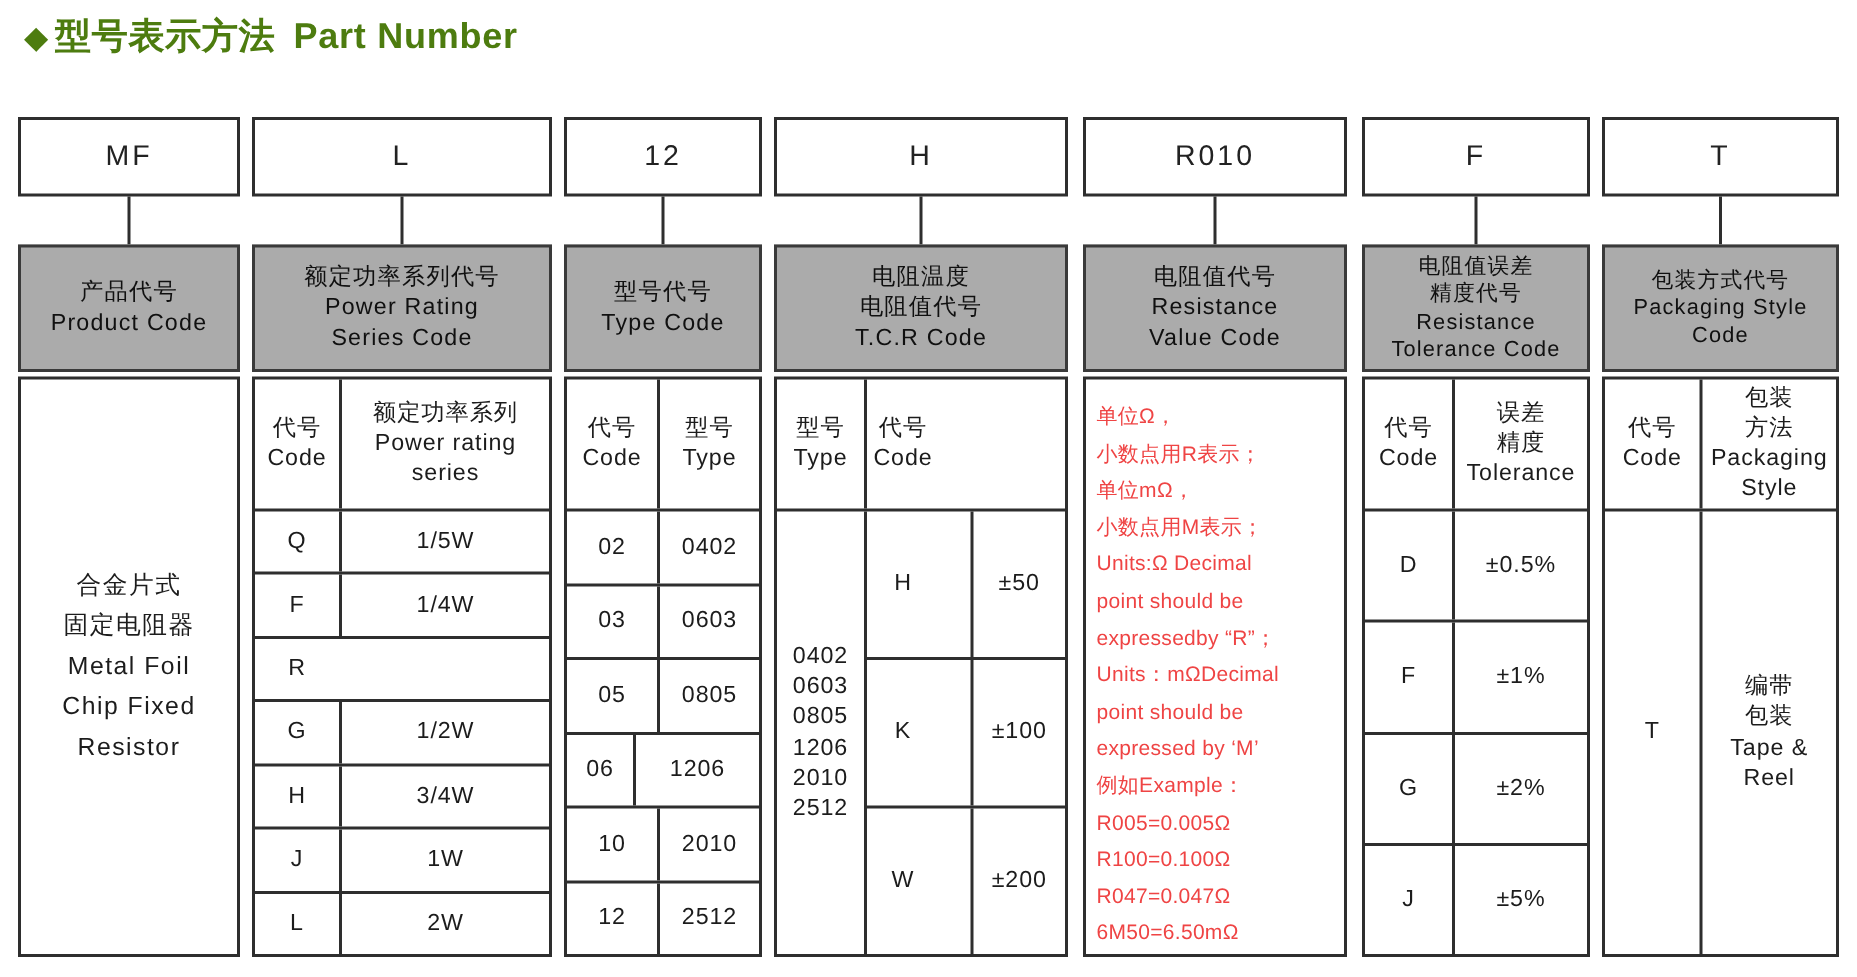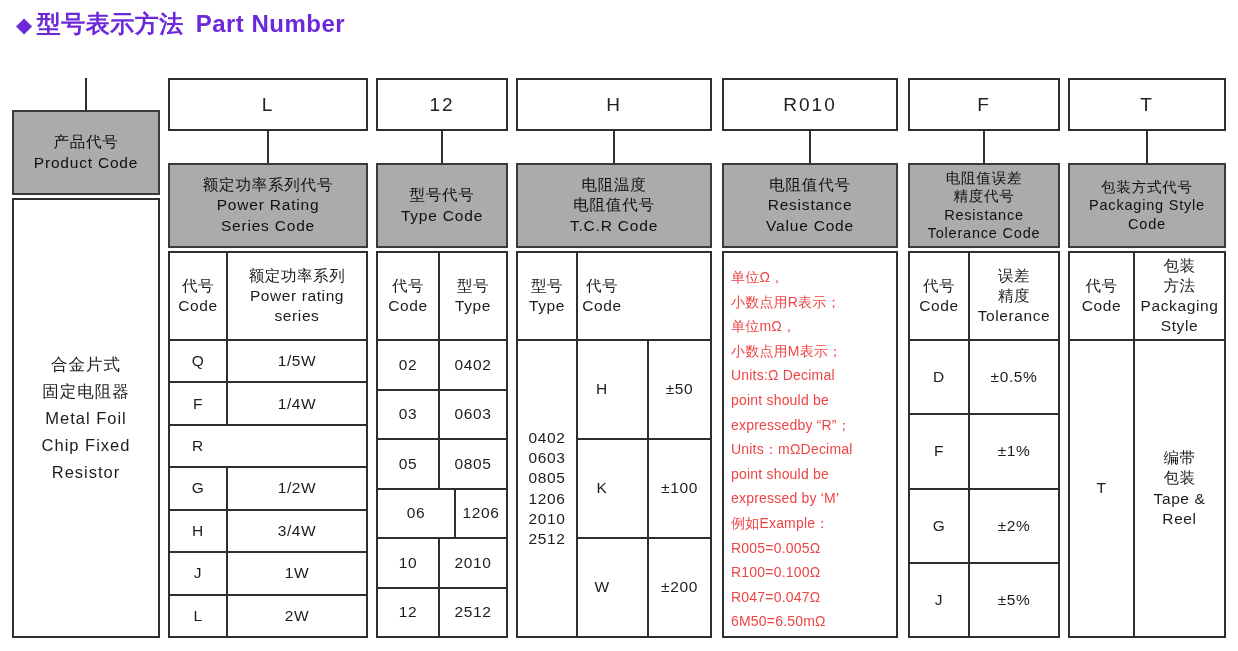--- a/index.html
+++ b/index.html
@@ -1,19 +1,19 @@
 <!DOCTYPE html>
 <html><head>
 <meta charset="utf-8">
 <style>
   html,body { margin:0; padding:0; background:#ffffff; }
   body { width:1238px; height:651px; font-family:"Liberation Sans","DejaVu Sans",sans-serif; color:#1c1c1c; }
   .page { position:relative; width:1238px; height:651px; background:#ffffff; overflow:hidden; }
 
-  .title { position:absolute; left:16px; top:8px; font-size:24px; font-weight:bold; letter-spacing:0.5px; color:#6d28d9; }
+  .title { position:absolute; left:16px; top:8px; font-size:24px; font-weight:bold; letter-spacing:0.5px; color:#4d7c0f; }
   .title .diamond { font-size:21px; margin-right:4px; }
   .title .en { margin-left:12px; }
 
   .col { position:absolute; top:78px; height:560px; display:flex; flex-direction:column; }
 
   .code-box { height:49px; flex:none; border:2px solid #2e2e2e; display:flex; align-items:center; justify-content:center;
               font-size:19px; letter-spacing:2px; color:#222; background:#fff; }
   .connector { width:2px; height:32px; flex:none; background:#2e2e2e; margin:0 auto; }
   .ghead { height:81px; flex:none; background:#ababab; border:2px solid #3a3a3a; display:flex; align-items:center; justify-content:center;
            text-align:center; white-space:pre-line; font-size:15.5px; line-height:1.3; letter-spacing:0.8px; color:#101010; }
@@ -44,20 +44,21 @@
 </head>
 <body>
 
 <div class="page">
 
   <div class="title">
     <span class="diamond">◆</span><span>型号表示方法</span><span class="en">Part Number</span>
   </div>
 
   <div class="col" style="left:12px;width:148px;">
+    <div class="code-box">MF</div>
     <div class="connector"></div>
     <div class="ghead">产品代号
 Product Code</div>
     <div class="tbl">
       <div class="bigbody">合金片式
 固定电阻器
 Metal Foil
 Chip Fixed
 Resistor</div>
     </div>
@@ -125,21 +126,21 @@
       </div>
       <div class="trow data">
         <div class="tcell" style="width:60px;flex:none;">03</div>
         <div class="tcell flex1">0603</div>
       </div>
       <div class="trow data">
         <div class="tcell" style="width:60px;flex:none;">05</div>
         <div class="tcell flex1">0805</div>
       </div>
       <div class="trow data">
-        <div class="tcell" style="width:76px;flex:none;text-align:right;">06</div>
+        <div class="tcell" style="width:44px;flex:none;text-align:right;">06</div>
         <div class="tcell flex1">1206</div>
       </div>
       <div class="trow data">
         <div class="tcell" style="width:60px;flex:none;border-radius:17px;">10</div>
         <div class="tcell flex1">2010</div>
       </div>
       <div class="trow data">
         <div class="tcell" style="width:60px;flex:none;">12</div>
         <div class="tcell flex1">2512</div>
       </div>

